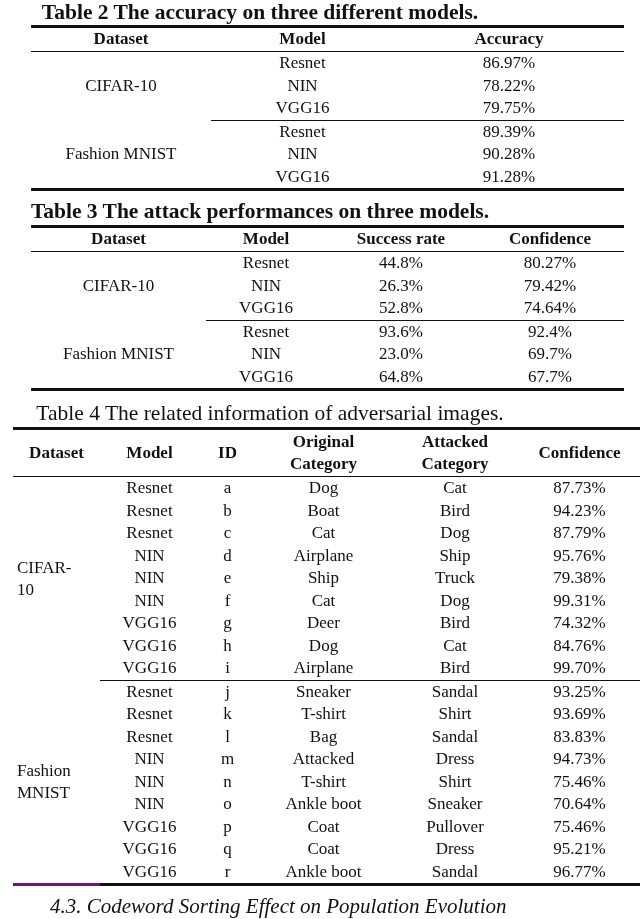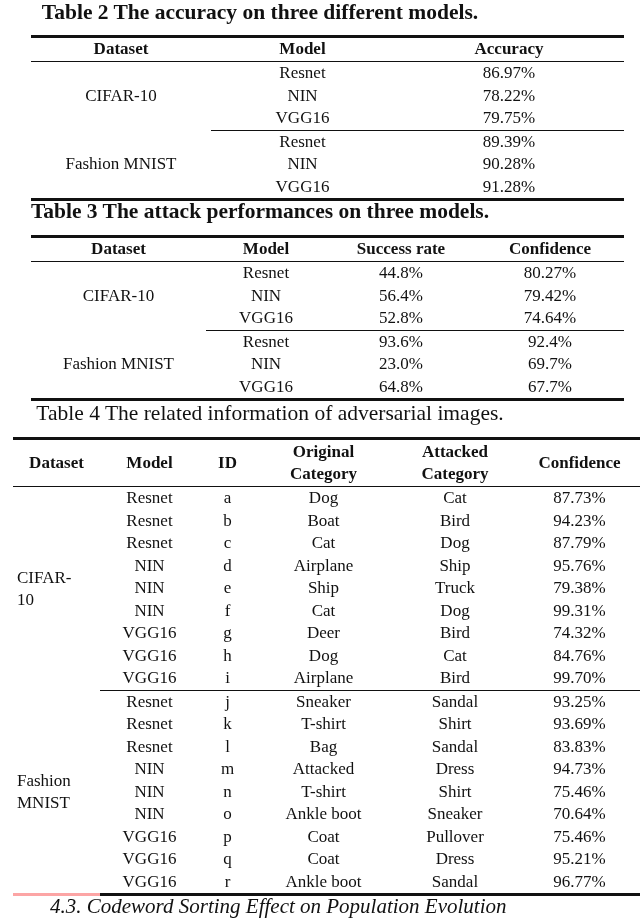--- a/index.html
+++ b/index.html
@@ -6,21 +6,21 @@
   body {
     width: 640px; height: 919px; overflow: hidden; position: relative;
     font-family: "Liberation Serif", "DejaVu Serif", serif; color: #111;
   }
   .caption {
     position: absolute; left: 0; width: 520px; text-align: center;
     font-size: 21.5px; line-height: 24px; white-space: nowrap;
   }
   .caption.bold { font-weight: bold; }
   .caption b { font-weight: normal; }
-  table { position: absolute; border-collapse: collapse; font-size: 17px; margin-top: 10px; }
+  table { position: absolute; border-collapse: collapse; font-size: 17px; }
   td, th { padding: 0; text-align: center; line-height: 22.5px; white-space: nowrap; }
   th { font-weight: bold; font-size: 17px; }
   .t23 { left: 31px; width: 593px; }
   .t23 thead tr th { border-top: 3px solid #111; border-bottom: 1.5px solid #111; height: 23px; }
   .t23 tbody.first tr:last-child td { border-bottom: 1.5px solid #111; }
   .t23 tbody.last tr:last-child td { border-bottom: 3px solid #111; }
   .t4 { left: 13px; width: 627px; }
   .t4 thead th { border-top: 3px solid #111; border-bottom: 1.5px solid #111; height: 46px; line-height: 22px; }
   .t4 tbody td { line-height: 22.5px; }
   .t4 tbody.first tr:last-child td { border-bottom: 1.5px solid #111; }
@@ -97,21 +97,21 @@
   </thead>
   <tbody class="first">
     <tr>
       <td rowspan="3">CIFAR-10</td>
       <td>Resnet</td>
       <td>44.8%</td>
       <td>80.27%</td>
     </tr>
     <tr>
       <td>NIN</td>
-      <td>56.4%</td>
+      <td>26.3%</td>
       <td>79.42%</td>
     </tr>
     <tr>
       <td>VGG16</td>
       <td>52.8%</td>
       <td>74.64%</td>
     </tr>
   </tbody>
   <tbody class="last">
     <tr>
@@ -225,21 +225,21 @@
     <tr>
       <td>VGG16</td>
       <td>i</td>
       <td>Airplane</td>
       <td>Bird</td>
       <td>99.70%</td>
     </tr>
   </tbody>
   <tbody class="last">
     <tr>
-      <td rowspan="9" class="ds" style="border-bottom:3px solid #fca5a5;">
+      <td rowspan="9" class="ds" style="border-bottom:3px solid #701a75;">
         <div>Fashion</div>
         <div>MNIST</div>
       </td>
       <td>Resnet</td>
       <td>j</td>
       <td>Sneaker</td>
       <td>Sandal</td>
       <td>93.25%</td>
     </tr>
     <tr>

